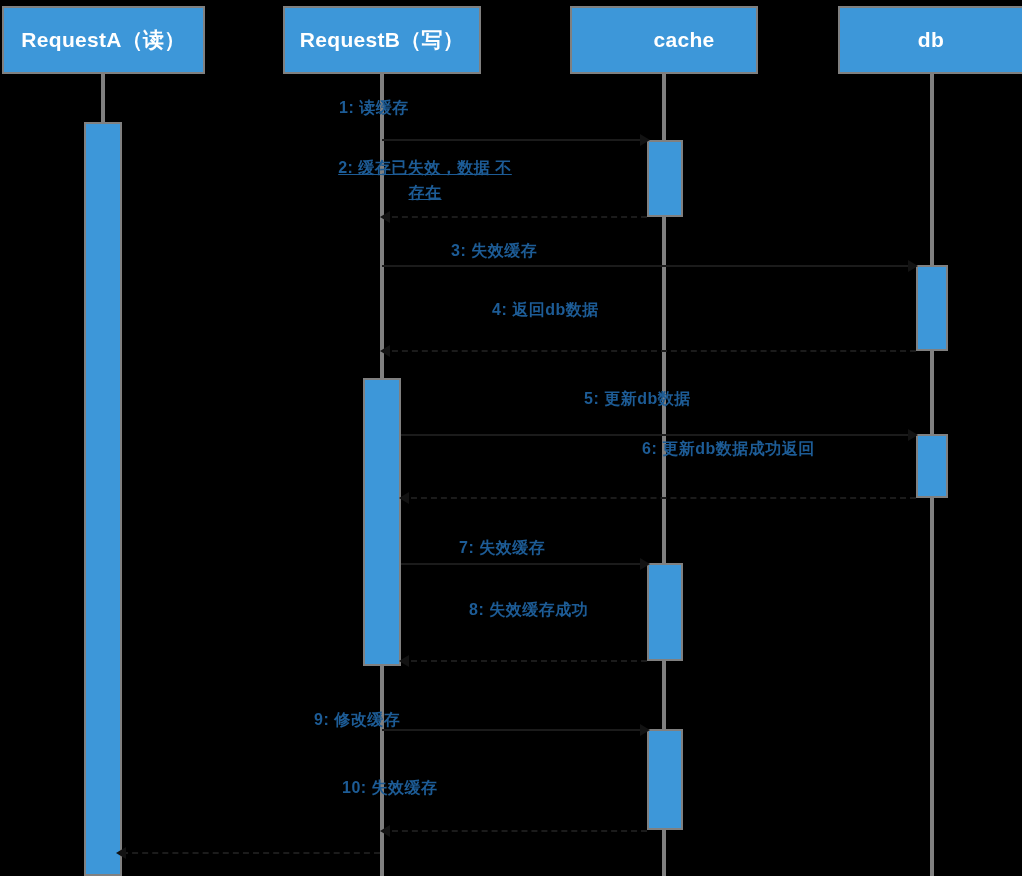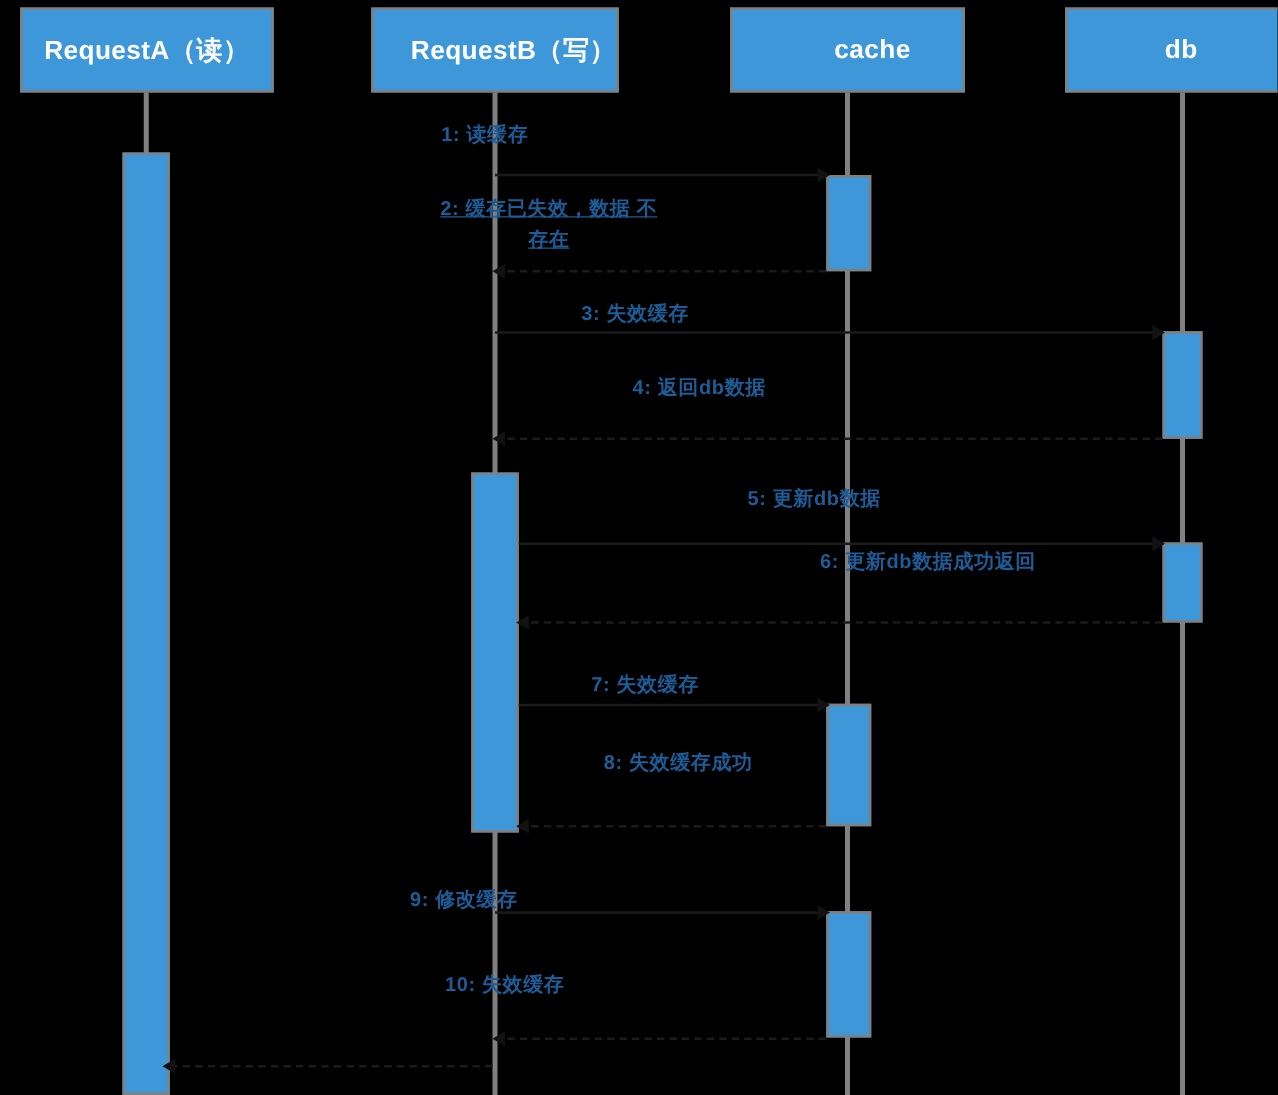--- a/index.html
+++ b/index.html
@@ -1,18 +1,18 @@
 <!DOCTYPE html>
 <html><head>
 <meta charset="utf-8">
 <style>
   html,body{margin:0;padding:0;background:#000;}
   body{width:1022px;height:876px;position:relative;overflow:hidden;
        font-family:"Liberation Sans","DejaVu Sans",sans-serif;}
-  #stage{position:absolute;left:16px;top:0;width:986px;height:876px;background:#000;}
+  #stage{position:absolute;left:2px;top:0;width:986px;height:876px;background:#000;}
 
   .actor-box{position:absolute;background:#3d97d9;border:2px solid #808080;
              box-sizing:border-box;display:flex;align-items:center;justify-content:center;}
   .actor-label{color:#ffffff;font-size:21px;font-weight:600;letter-spacing:.3px;
                white-space:nowrap;}
 
   .lifeline{position:absolute;width:4px;background:#808080;}
 
   .activation{position:absolute;background:#3d97d9;border:2px solid #808080;
               box-sizing:border-box;}
@@ -35,21 +35,21 @@
 <div id="stage">
 
   <div class="lifeline" style="left:99px;top:74px;height:802px;"></div>
   <div class="lifeline" style="left:378px;top:74px;height:802px;"></div>
   <div class="lifeline" style="left:660px;top:74px;height:802px;"></div>
   <div class="lifeline" style="left:928px;top:74px;height:802px;"></div>
 
   <div class="actor-box" style="left:0px;top:6px;width:203px;height:68px;">
     <span class="actor-label">RequestA（读）</span>
   </div>
-  <div class="actor-box" style="left:281px;top:6px;width:198px;height:68px;justify-content:flex-end;">
+  <div class="actor-box" style="left:281px;top:6px;width:198px;height:68px;">
     <span class="actor-label">RequestB（写）</span>
   </div>
   <div class="actor-box" style="left:568px;top:6px;width:188px;height:68px;padding-left:40px;">
     <span class="actor-label">cache</span>
   </div>
   <div class="actor-box" style="left:836px;top:6px;width:186px;height:68px;">
     <span class="actor-label">db</span>
   </div>
 
   <div class="activation" style="left:82px;top:122px;width:38px;height:754px;"></div>

